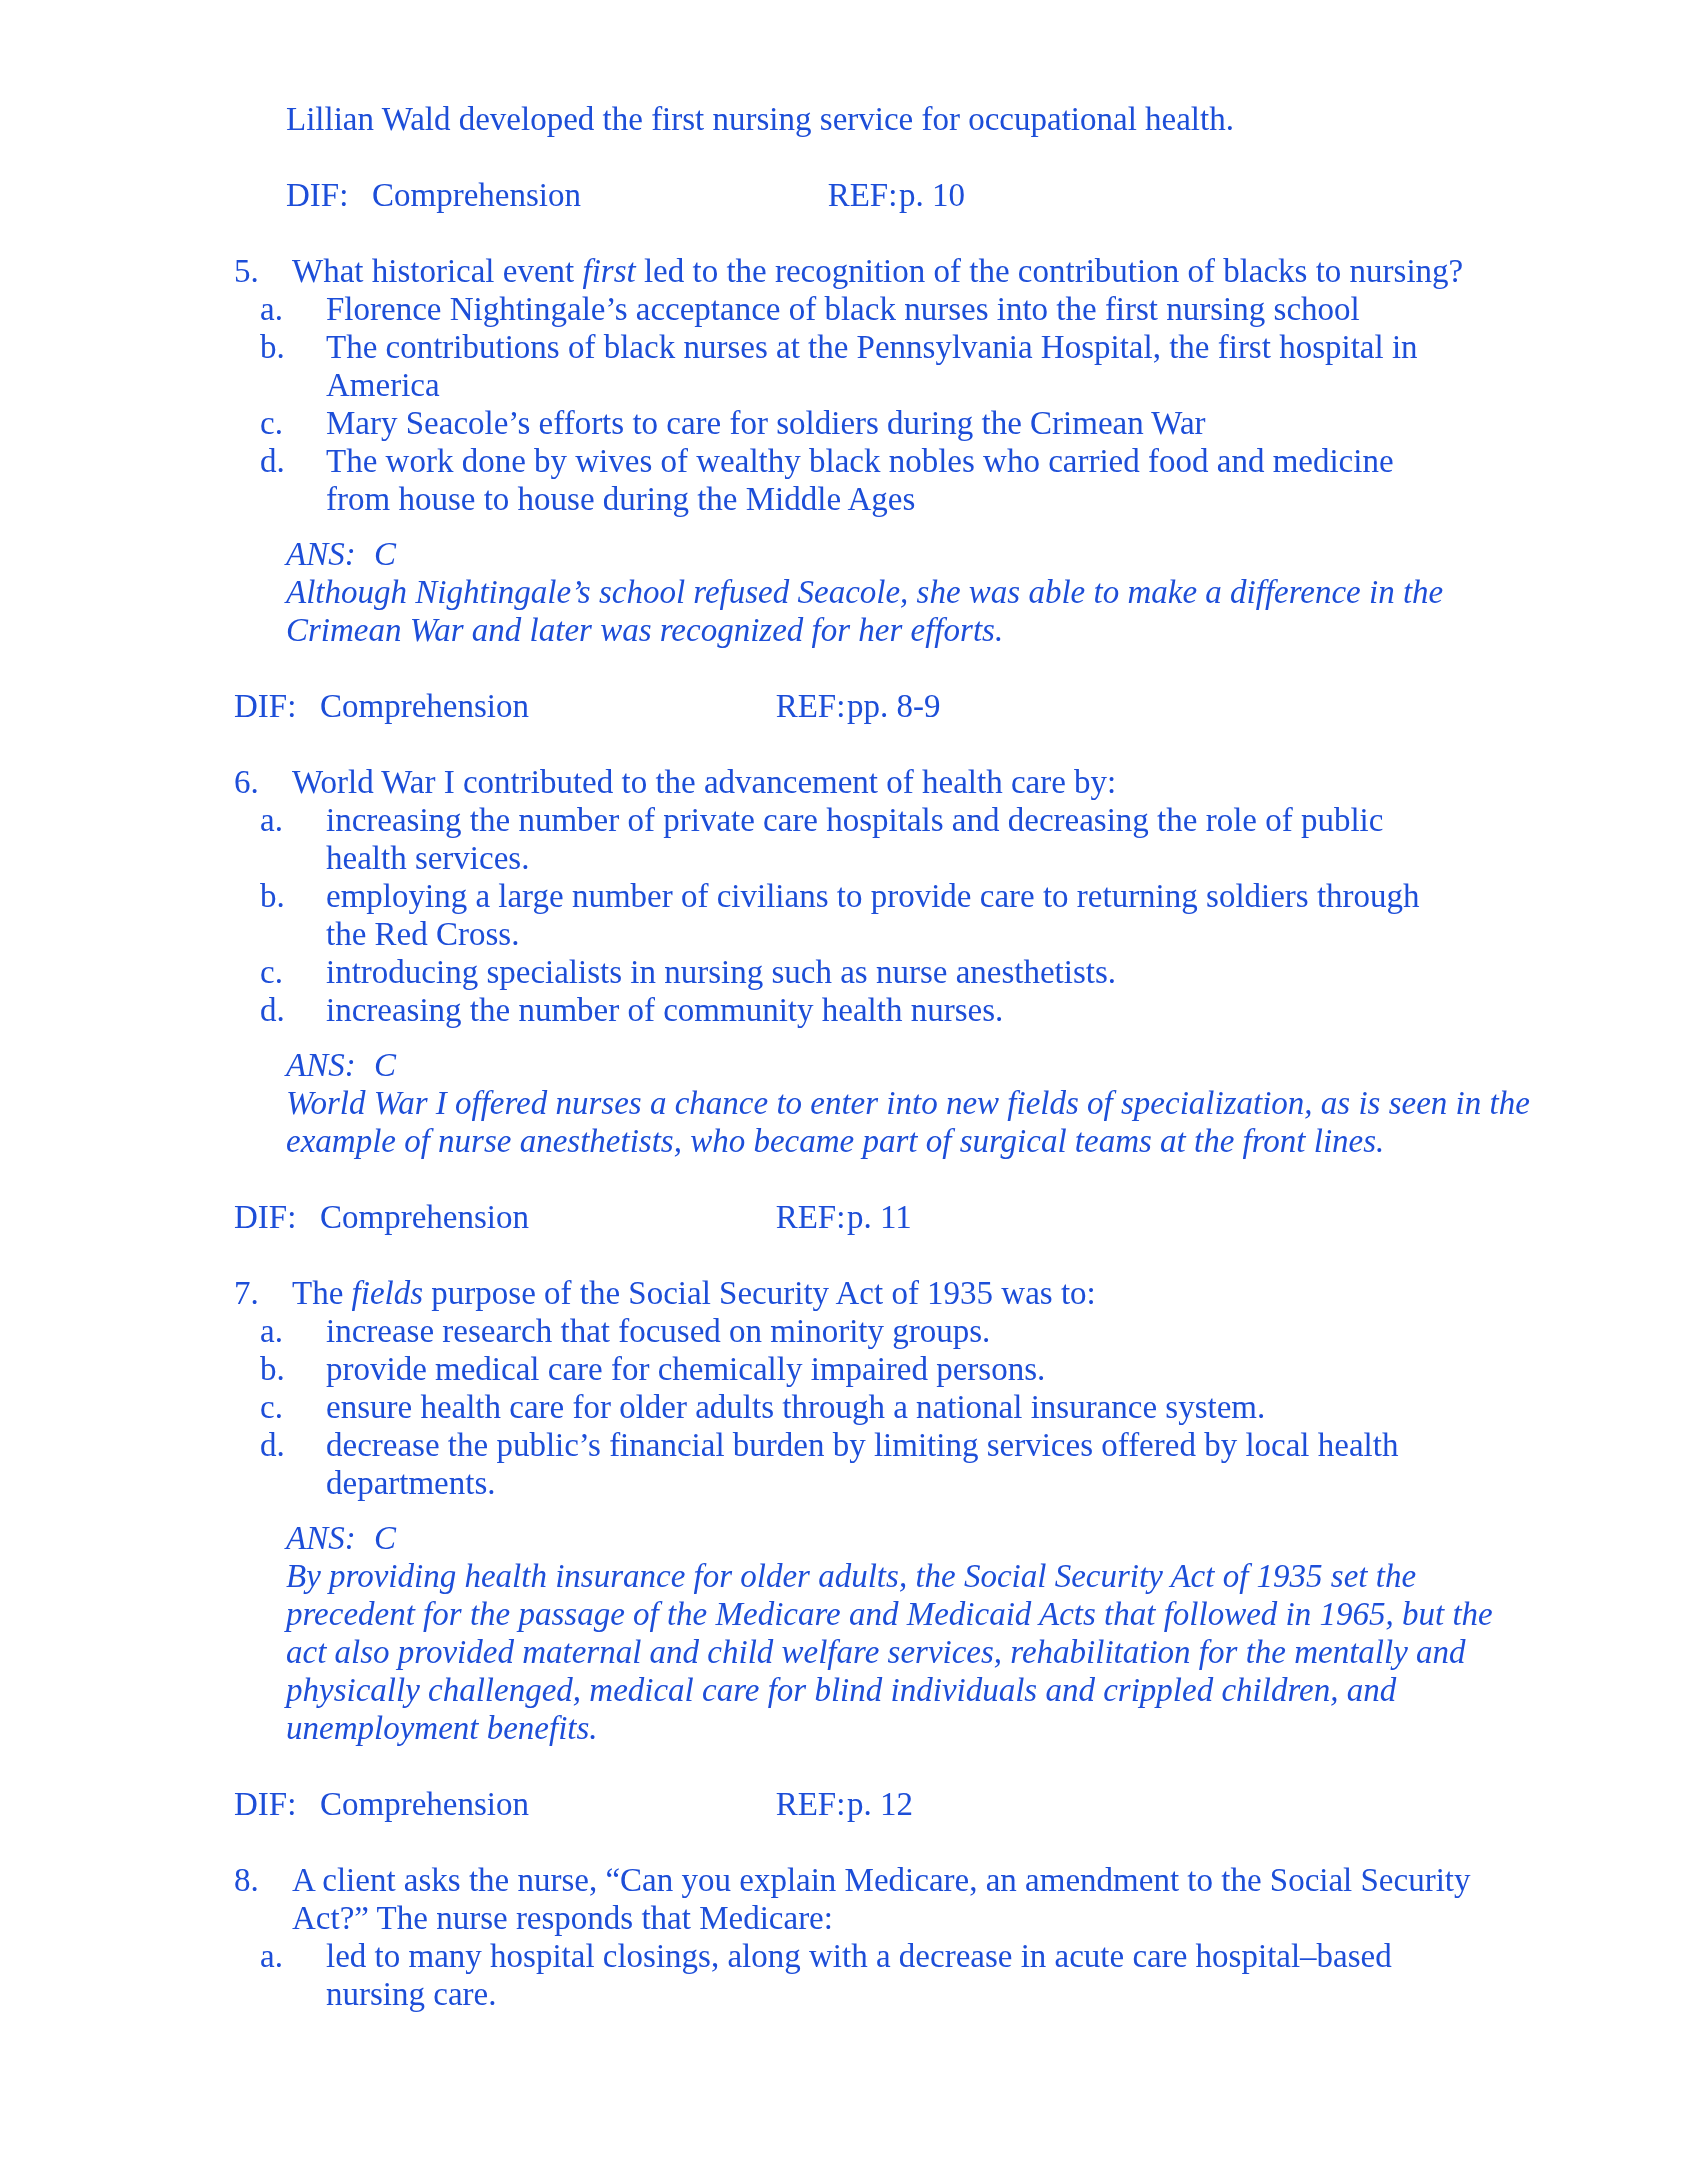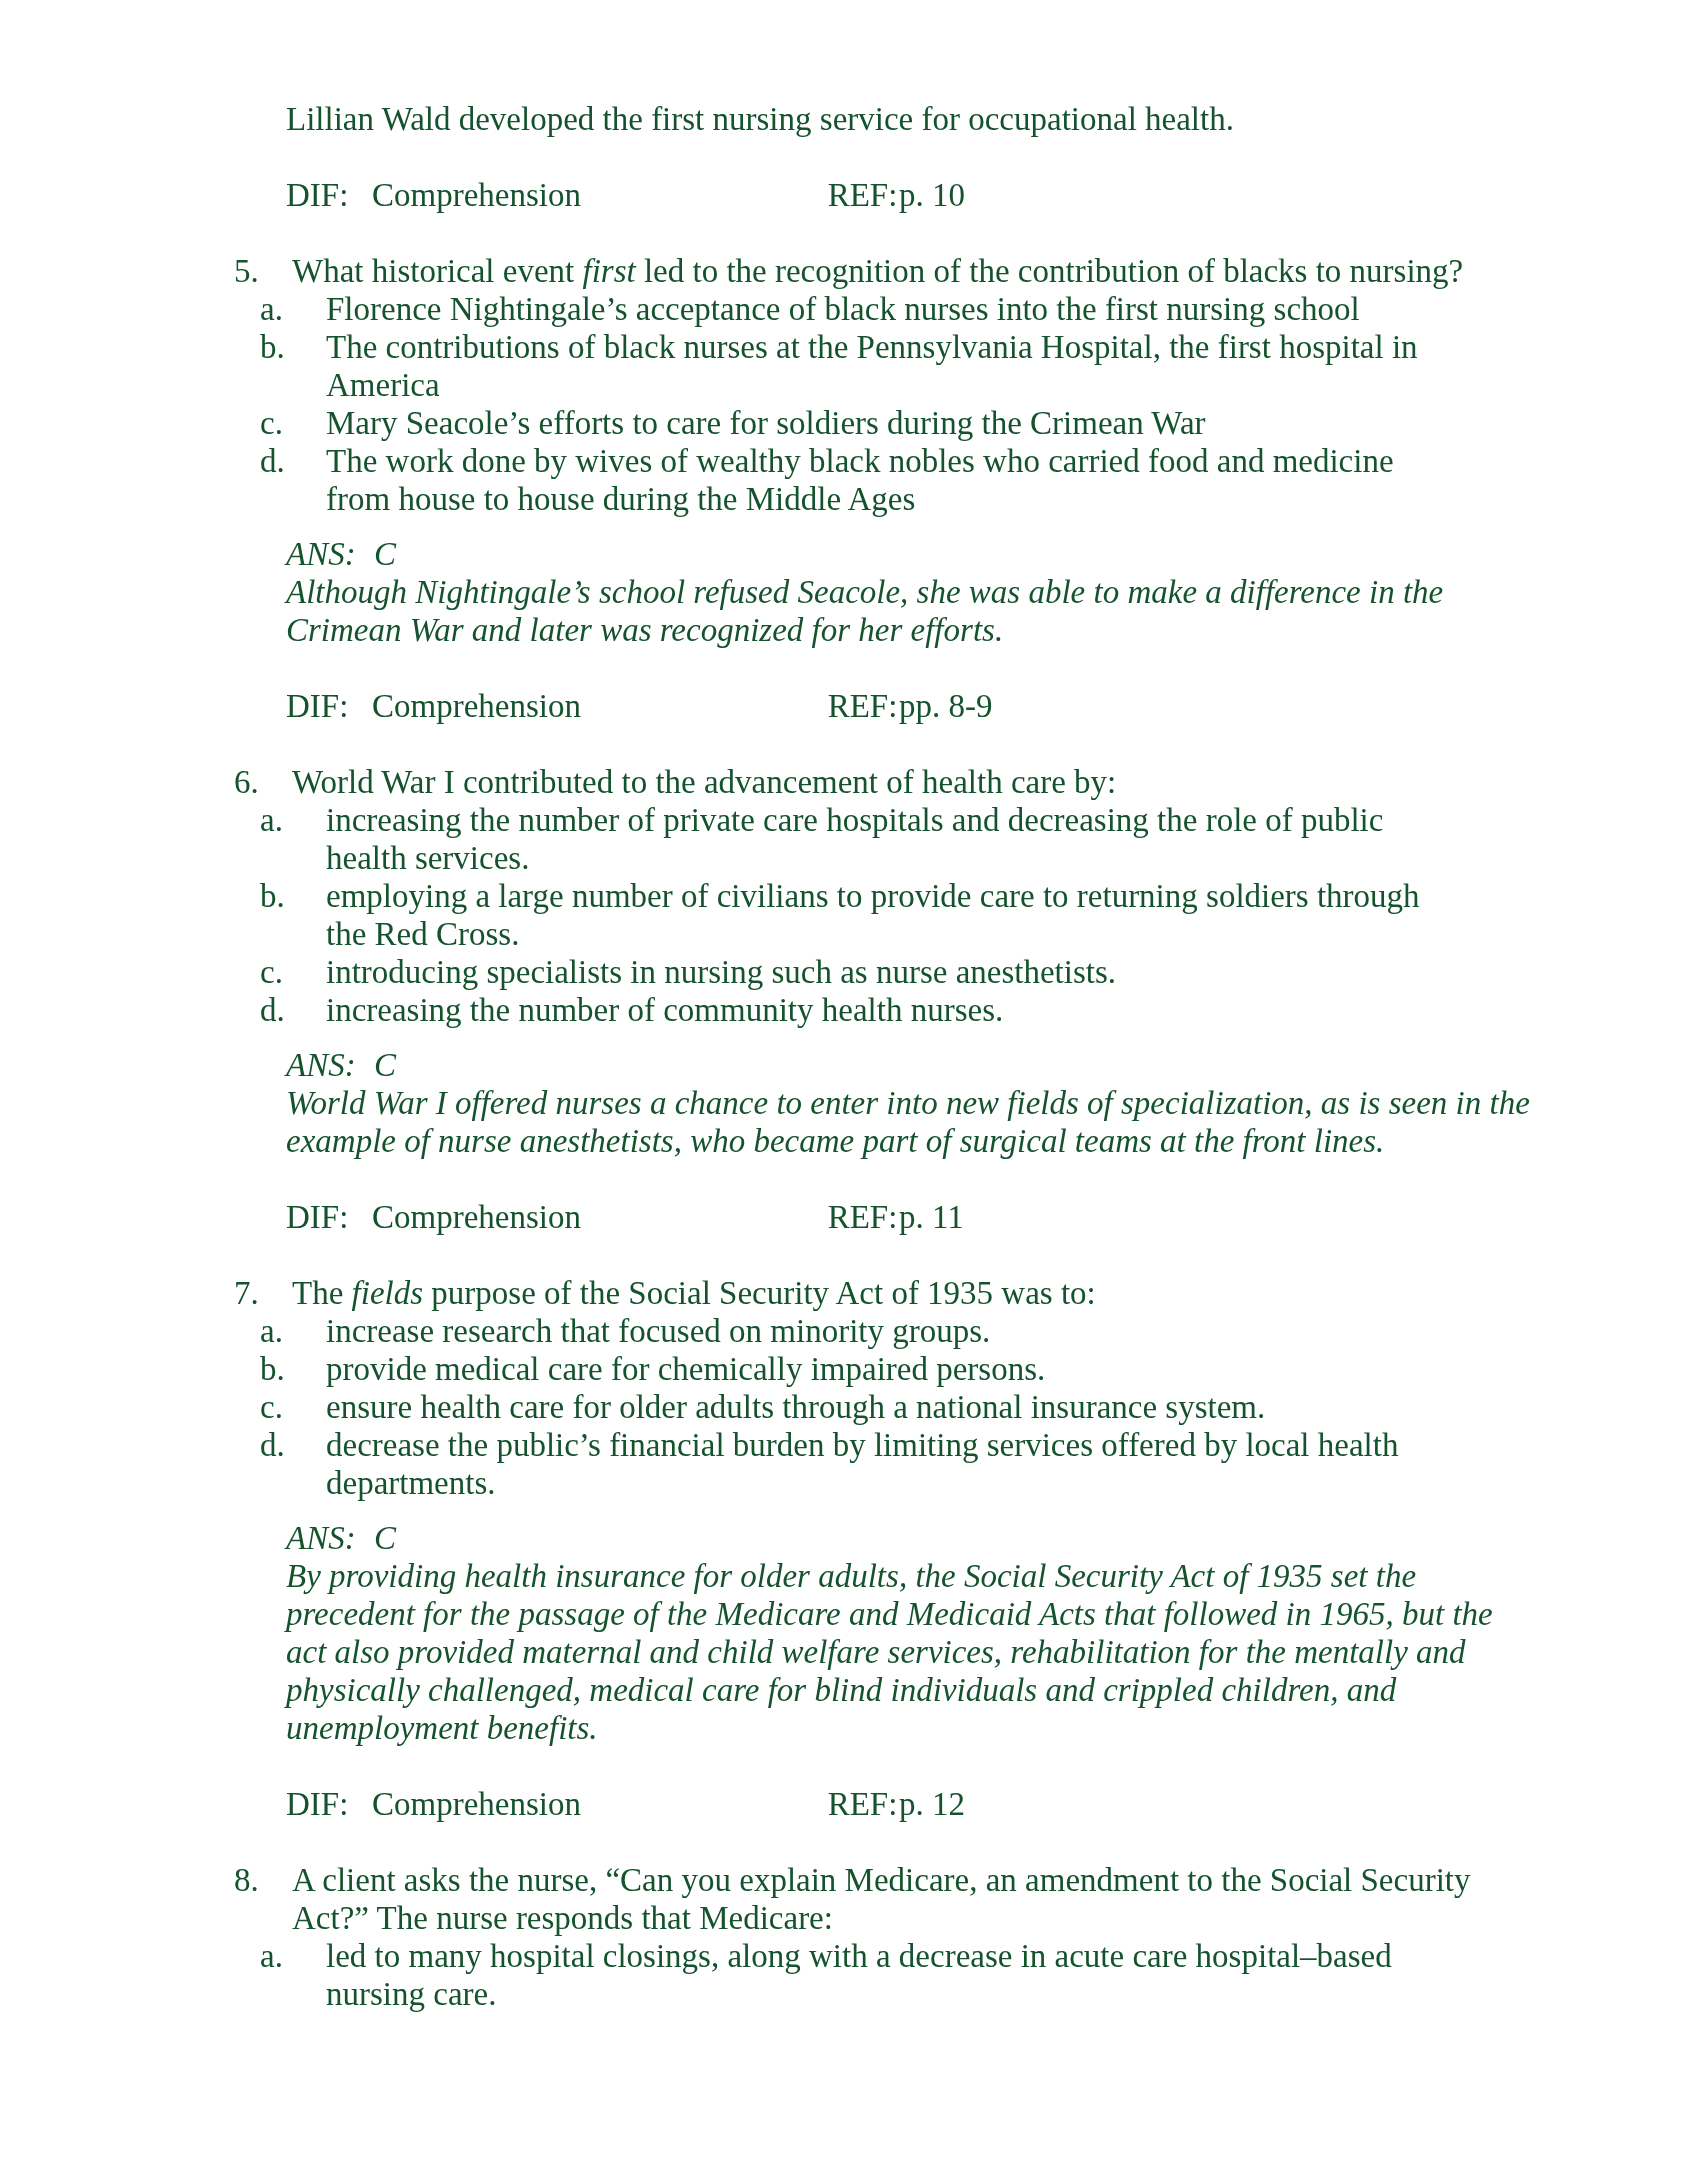--- a/index.html
+++ b/index.html
@@ -1,21 +1,21 @@
 <!DOCTYPE html>
 <html><head>
 <meta charset="utf-8">
 <style>
   html, body { margin: 0; padding: 0; background: #888; }
   .page {
     position: relative;
     width: 1683px;
     height: 2178px;
     background: #ffffff;
-    color: #14532d;
+    color: #1d4ed8;
     font-family: "Liberation Serif", "DejaVu Serif", serif;
     font-size: 33px;
     line-height: 38px;
     box-sizing: border-box;
     padding-top: 100px;
     overflow: hidden;
   }
   .pre { white-space: pre-line; }
   .intro-text { margin-left: 286px; }
   .dif-row { margin-left: 286px; margin-top: 38px; }
@@ -24,21 +24,21 @@
   .ref-label { display: inline-block; width: 73px; text-align: center; }
   .question { margin-left: 234px; margin-top: 38px; }
   .q-stem { display: flex; }
   .q-num { width: 58px; flex: 0 0 58px; }
   .q-body { flex: 1 1 auto; }
   .opt { display: flex; margin-left: 26px; }
   .opt-letter { width: 66px; flex: 0 0 66px; }
   .opt-text { flex: 1 1 auto; }
   .ans-block { margin-left: 52px; margin-top: 17px; font-style: italic; }
   .ans-label { display: inline-block; width: 88px; }
-  .q-dif { margin-left: 52px; margin-top: 38px; }
+  .q-dif { margin-top: 38px; }
   .italic { font-style: italic; }
 </style>
 </head>
 <body>
 
 <div class="page">
 
   <div class="intro-text pre">Lillian Wald developed the first nursing service for occupational health.</div>
 
   <div class="dif-row">

